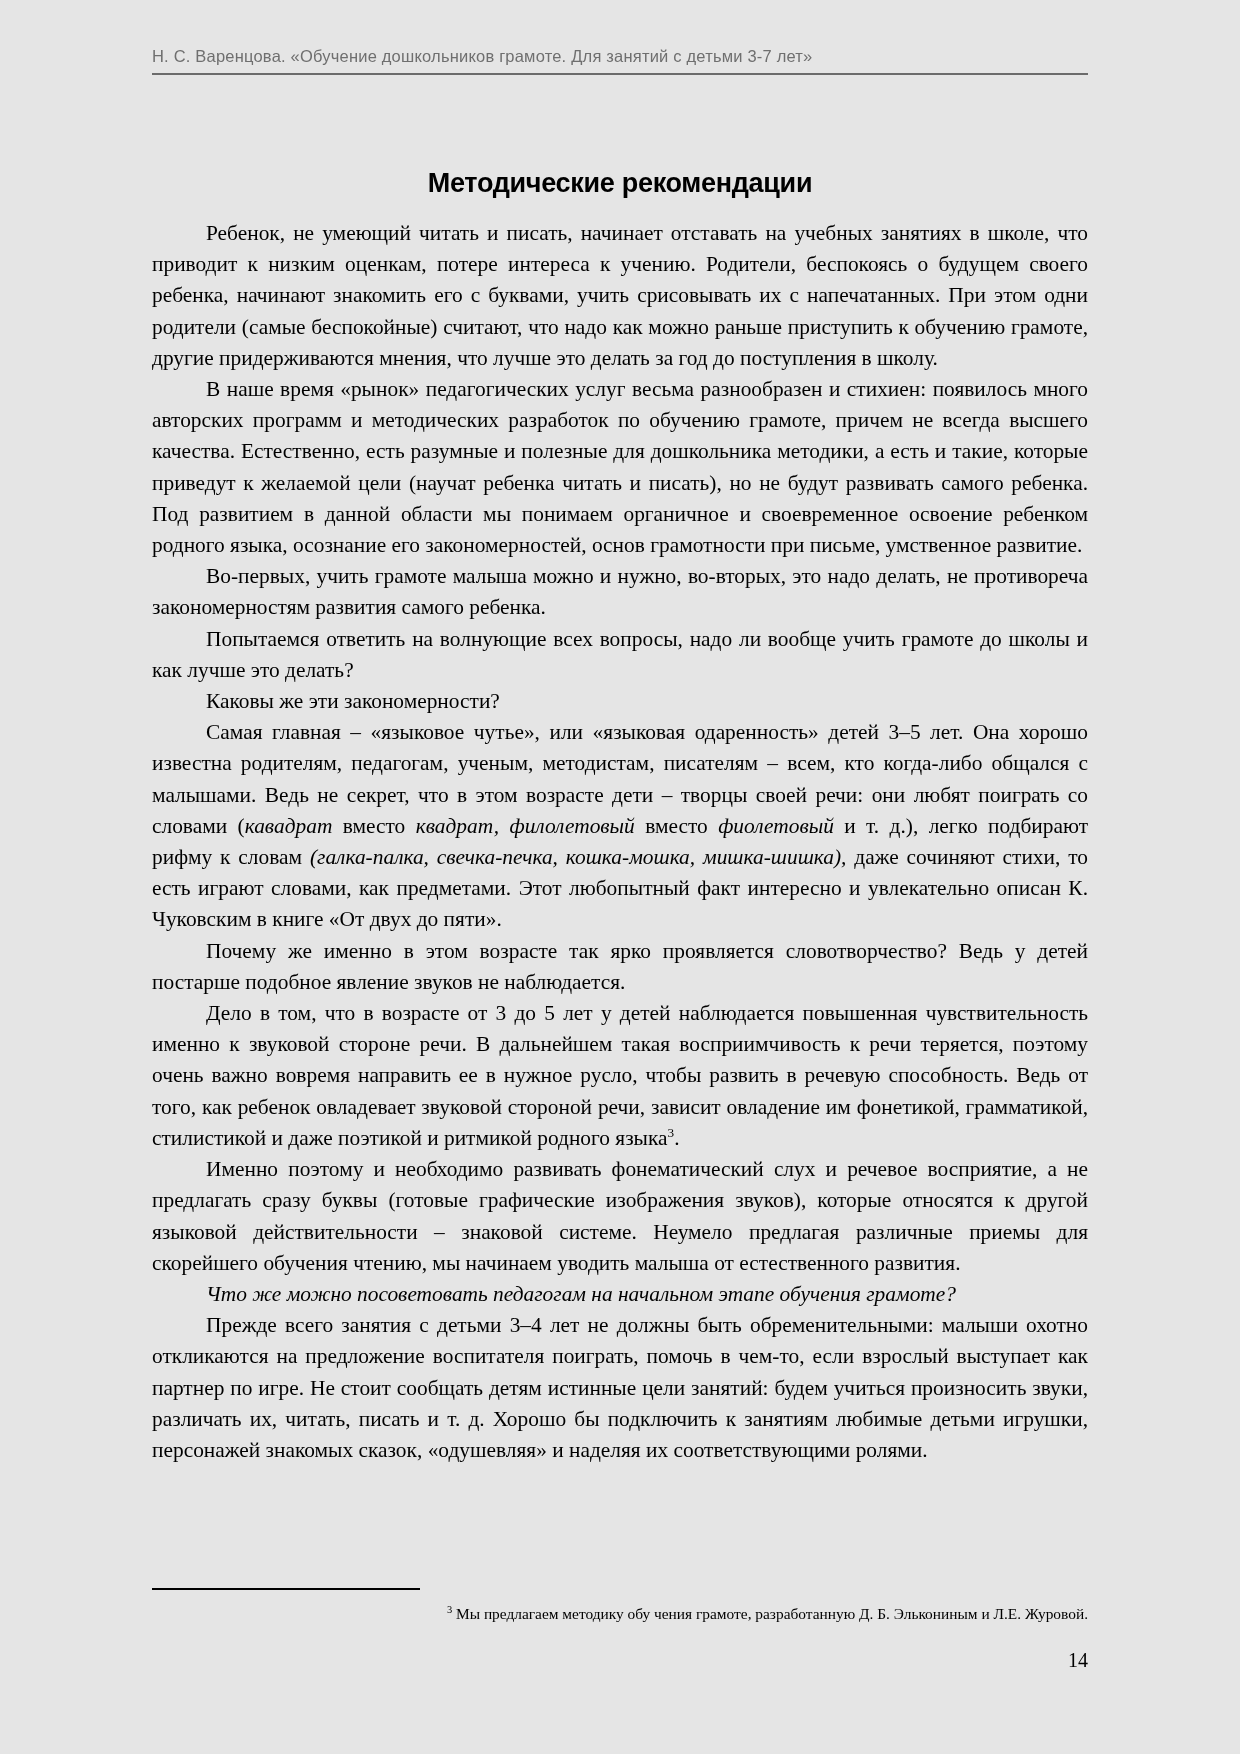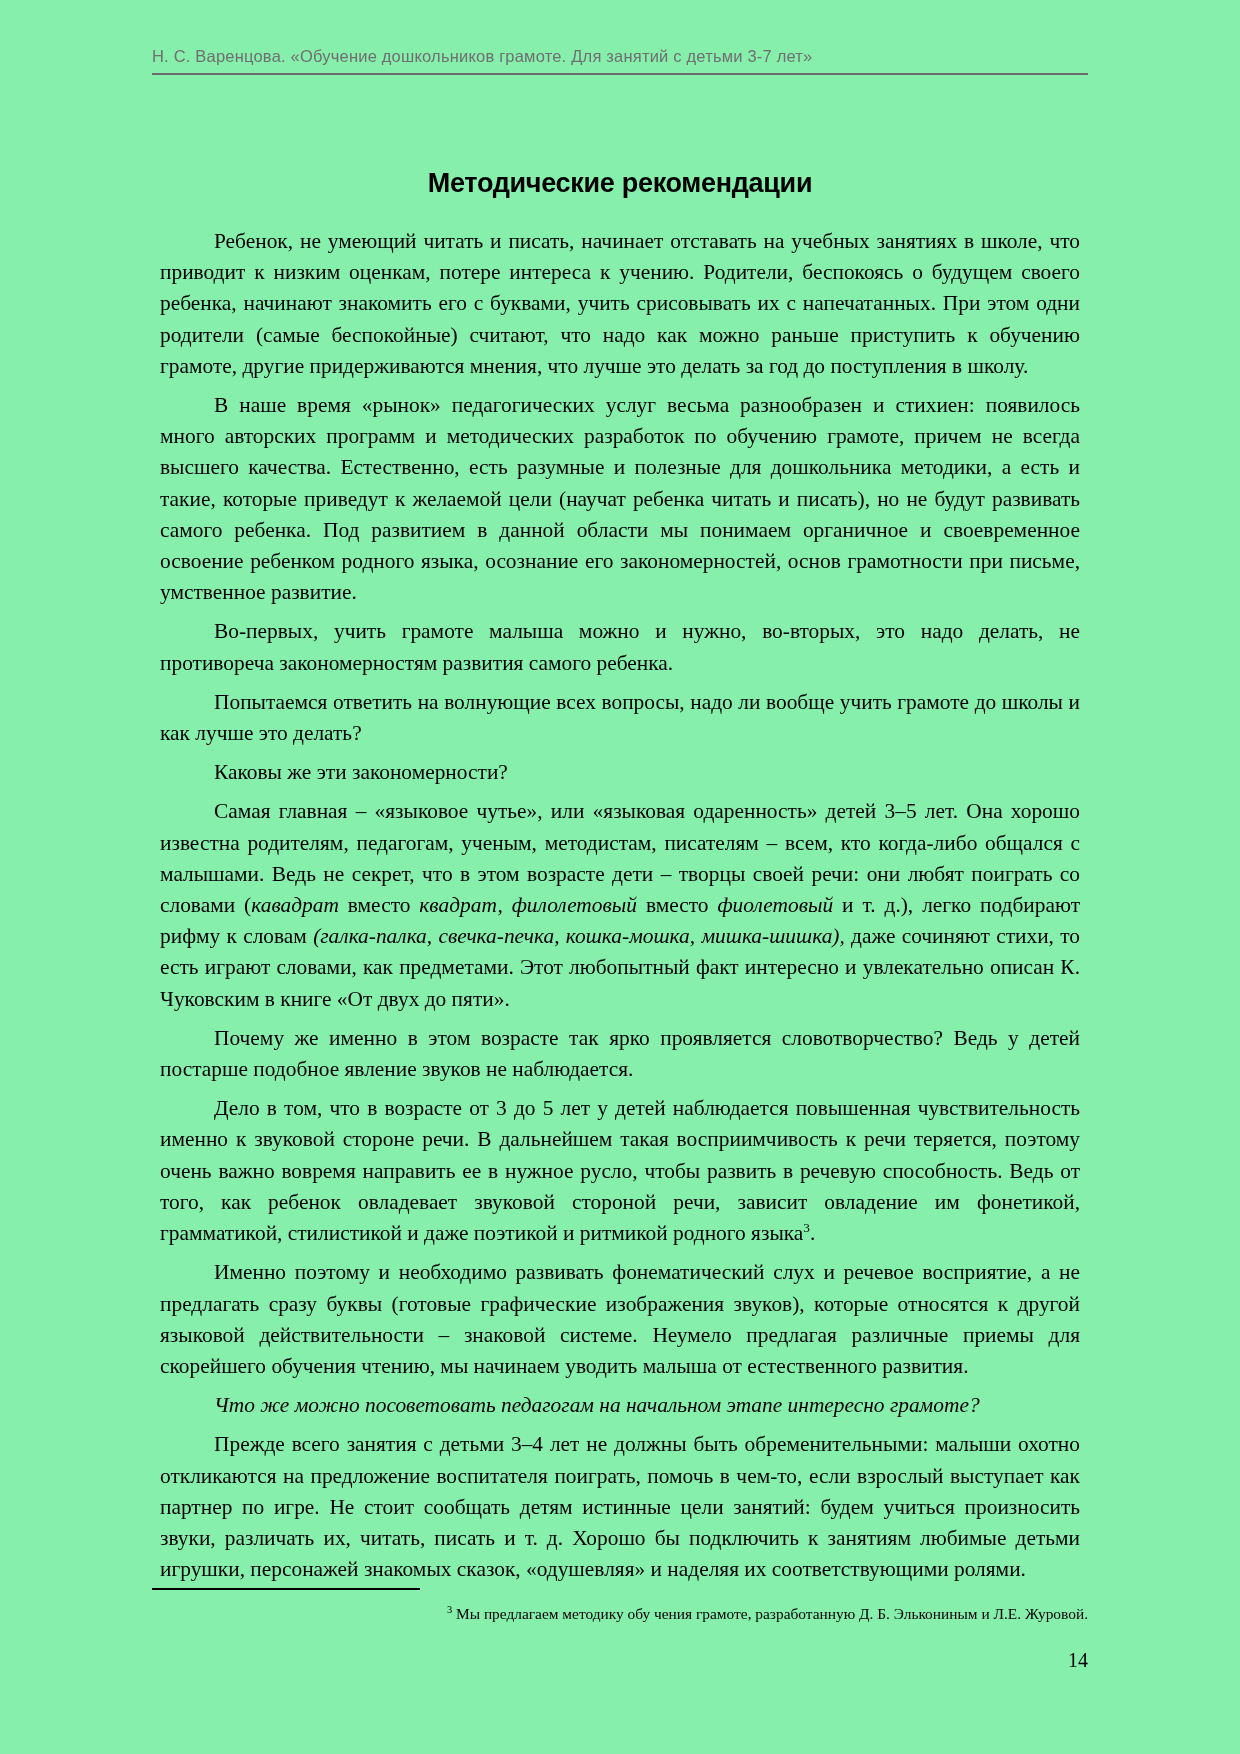--- a/index.html
+++ b/index.html
@@ -6,21 +6,21 @@
   html, body {
     margin: 0;
     padding: 0;
     background: #ffffff;
   }
 
   .page {
     position: relative;
     width: 1240px;
     height: 1754px;
-    background: #86efac;
+    background: #e5e5e5;
     box-sizing: border-box;
     overflow: hidden;
     font-family: "Liberation Serif", "DejaVu Serif", serif;
     color: #000000;
   }
 
   
   .running-head {
     position: absolute;
     left: 152px;
@@ -60,21 +60,21 @@
 
   
   .body-col {
     position: absolute;
     left: 152px;
     top: 218px;
     width: 936px;
   }
 
   p.para {
-    margin: 8px;
+    margin: 0;
     text-align: justify;
     text-justify: inter-word;
     text-indent: 54px;
     font-size: 21.4px;
     line-height: 31.2px;
     hyphens: manual;
     -webkit-hyphens: manual;
   }
 
   i, .it {
@@ -139,21 +139,21 @@
   <main class="body-col">
     <p class="para">Ребенок, не умеющий читать и писать, начинает отставать на учебных занятиях в школе, что приводит к низким оценкам, потере интереса к учению. Родители, беспокоясь о будущем своего ребенка, начинают знакомить его с буквами, учить срисовывать их с напечатанных. При этом одни родители (самые беспокойные) считают, что надо как можно раньше приступить к обучению грамоте, другие придерживаются мнения, что лучше это делать за год до поступления в школу.</p>
     <p class="para">В наше время «рынок» педагогических услуг весьма разнообразен и стихиен: появилось много авторских программ и методических разработок по обучению грамоте, причем не всегда высшего качества. Естественно, есть разумные и полезные для дошкольника методики, а есть и такие, которые приведут к желаемой цели (научат ребенка читать и писать), но не будут развивать самого ребенка. Под развитием в данной области мы понимаем органичное и своевременное освоение ребенком родного языка, осознание его закономерностей, основ грамотности при письме, умственное развитие.</p>
     <p class="para">Во-первых, учить грамоте малыша можно и нужно, во-вторых, это надо делать, не противореча закономерностям развития самого ребенка.</p>
     <p class="para">Попытаемся ответить на волнующие всех вопросы, надо ли вообще учить грамоте до школы и как лучше это делать?</p>
     <p class="para">Каковы же эти закономерности?</p>
     <p class="para"><span>Самая главная – «языковое чутье», или «языковая одаренность» детей 3–5 лет. Она хорошо известна родителям, педагогам, ученым, методистам, писателям – всем, кто когда-либо общался с малышами. Ведь не секрет, что в этом возрасте дети – творцы своей речи: они любят поиграть со словами (</span><i>кавадрат</i><span> вместо </span><i>квадрат, филолетовый</i><span> вместо </span><i>фиолетовый</i><span> и т. д.), легко подбирают рифму к словам </span><i>(галка-палка, свечка-печка, кошка-мошка, мишка-шишка),</i><span> даже сочиняют стихи, то есть играют словами, как предметами. Этот любопытный факт интересно и увлекательно описан К. Чуковским в книге «От двух до пяти».</span></p>
     <p class="para">Почему же именно в этом возрасте так ярко проявляется словотворчество? Ведь у детей постарше подобное явление звуков не наблюдается.</p>
     <p class="para"><span>Дело в том, что в возрасте от 3 до 5 лет у детей наблюдается повышенная чувствительность именно к звуковой стороне речи. В дальнейшем такая восприимчивость к речи теряется, поэтому очень важно вовремя направить ее в нужное русло, чтобы развить в речевую способность. Ведь от того, как ребенок овладевает звуковой стороной речи, зависит овладение им фонетикой, грамматикой, стилистикой и даже поэтикой и ритмикой родного языка</span><sup class="fn-ref">3</sup><span>.</span></p>
     <p class="para">Именно поэтому и необходимо развивать фонематический слух и речевое восприятие, а не предлагать сразу буквы (готовые графические изображения звуков), которые относятся к другой языковой действительности – знаковой системе. Неумело предлагая различные приемы для скорейшего обучения чтению, мы начинаем уводить малыша от естественного развития.</p>
-    <p class="para it">Что же можно посоветовать педагогам на начальном этапе интересно грамоте?</p>
+    <p class="para it">Что же можно посоветовать педагогам на начальном этапе обучения грамоте?</p>
     <p class="para">Прежде всего занятия с детьми 3–4 лет не должны быть обременительными: малыши охотно откликаются на предложение воспитателя поиграть, помочь в чем-то, если взрослый выступает как партнер по игре. Не стоит сообщать детям истинные цели занятий: будем учиться произносить звуки, различать их, читать, писать и т. д. Хорошо бы подключить к занятиям любимые детьми игрушки, персонажей знакомых сказок, «одушевляя» и наделяя их соответствующими ролями.</p>
   </main>
 
   <footer class="footnote-area">
     <div class="footnote-rule"></div>
     <div class="footnote-text">
       <sup>3</sup><span> Мы предлагаем методику обу чения грамоте, разработанную Д. Б. Элькониным и Л.Е. Журовой.</span>
     </div>
   </footer>
 

